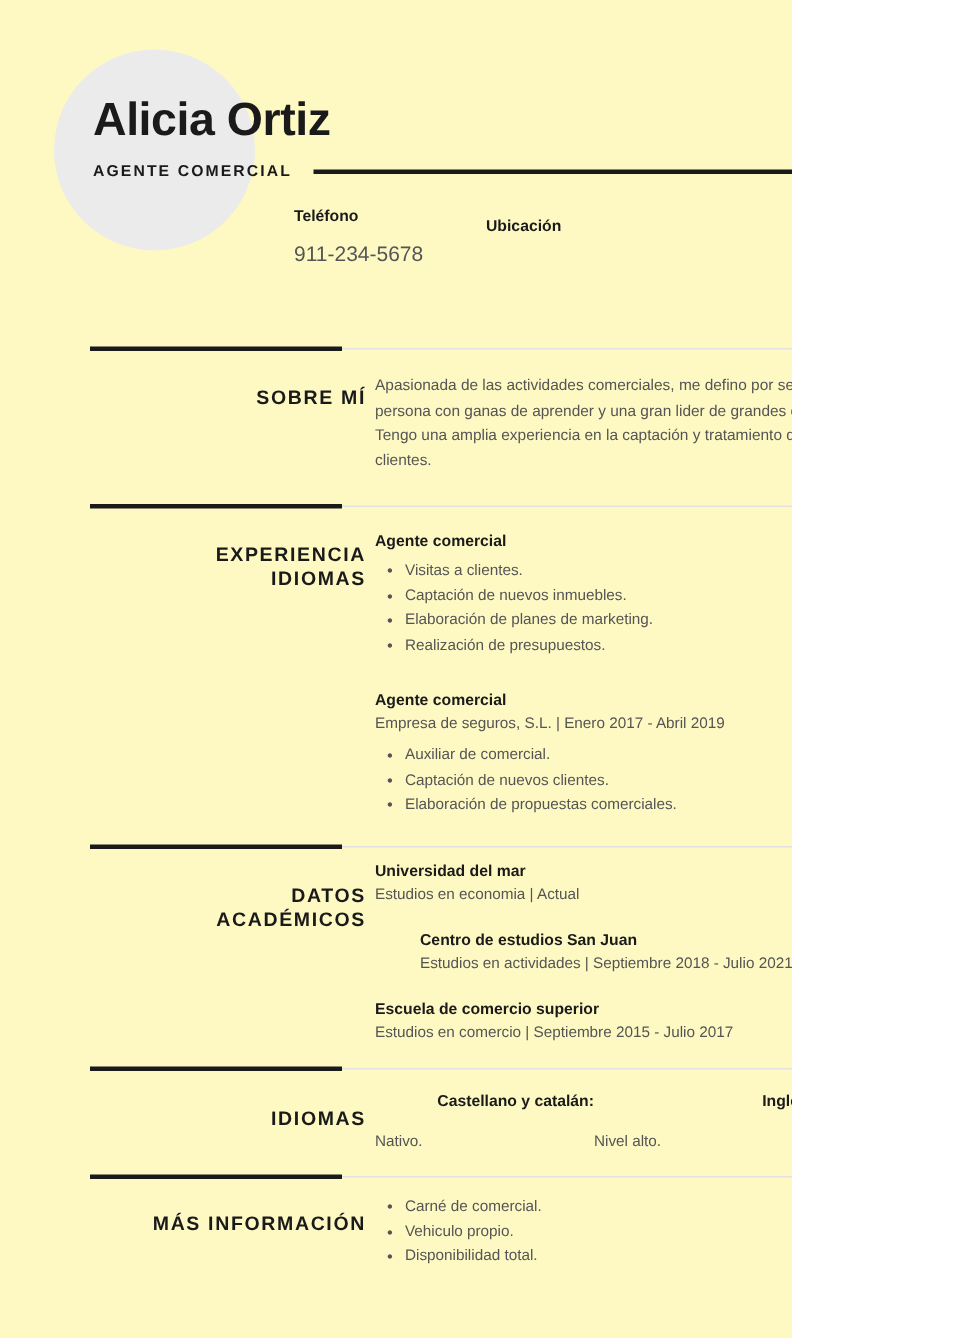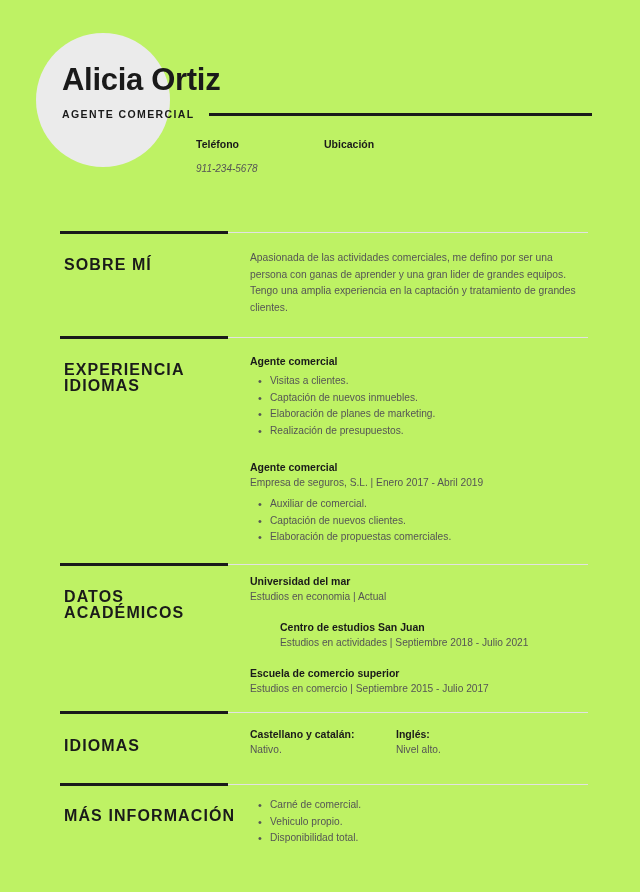--- a/index.html
+++ b/index.html
@@ -2,23 +2,23 @@
 <html><head>
 <meta charset="utf-8">
 <style>
   html, body {
     margin: 0;
     padding: 0;
     background: #ffffff;
   }
   .page {
     position: relative;
-    width: 640px;
+    width: 528px;
     height: 892px;
-    background: #bef264;
+    background: #fef9c3;
     font-family: "Liberation Sans", sans-serif;
     overflow: hidden;
     box-sizing: border-box;
   }
 
   
   .header-circle {
     position: absolute;
     left: 36px;
     top: 33px;
@@ -67,39 +67,39 @@
     margin-left: 14px;
   }
 
   
   .contact {
     position: absolute;
     left: 196px;
     top: 138px;
     width: 396px;
     display: flex;
+    align-items: center;
   }
   .contact-col {
     box-sizing: border-box;
     padding-right: 10px;
   }
   .contact-col.c0 { width: 128px; }
   .contact-col.c1 { width: 142px; }
   .contact-col.c2 { width: 126px; }
   .contact-label {
     font-size: 10.5px;
     font-weight: bold;
     color: #1a1a1a;
     margin-bottom: 12px;
   }
   .contact-value {
-    font-size: 10px;
+    font-size: 14px;
     color: #555555;
     line-height: 14px;
-    font-style: italic;
   }
 
   
   .section {
     position: absolute;
     left: 0;
     width: 640px;
   }
   .divider {
     position: absolute;
@@ -120,26 +120,27 @@
     position: absolute;
     left: 168px;
     top: 1px;
     right: 0;
     height: 1px;
     background: #e2e2e2;
   }
   .sec-title {
     position: absolute;
     left: 64px;
-    font-size: 16px;
+    font-size: 13px;
     font-weight: bold;
     letter-spacing: 1.1px;
     color: #1a1a1a;
     line-height: 16px;
     width: 180px;
+    text-align: right;
   }
   .sec-body {
     position: absolute;
     left: 250px;
     width: 340px;
   }
 
   .para {
     font-size: 10.3px;
     line-height: 16.5px;
@@ -179,21 +180,22 @@
     font-size: 11px;
   }
 
   
   .lang-row { display: flex; }
   .lang-col { width: 146px; }
   .lang-name {
     font-size: 10.5px;
     font-weight: bold;
     color: #1a1a1a;
-    margin-bottom: 4px;
+    margin-bottom: 16px;
+    text-align: right;
   }
   .lang-level {
     font-size: 10.2px;
     color: #555555;
   }
 </style>
 </head>
 <body>
 
 <div class="page">

